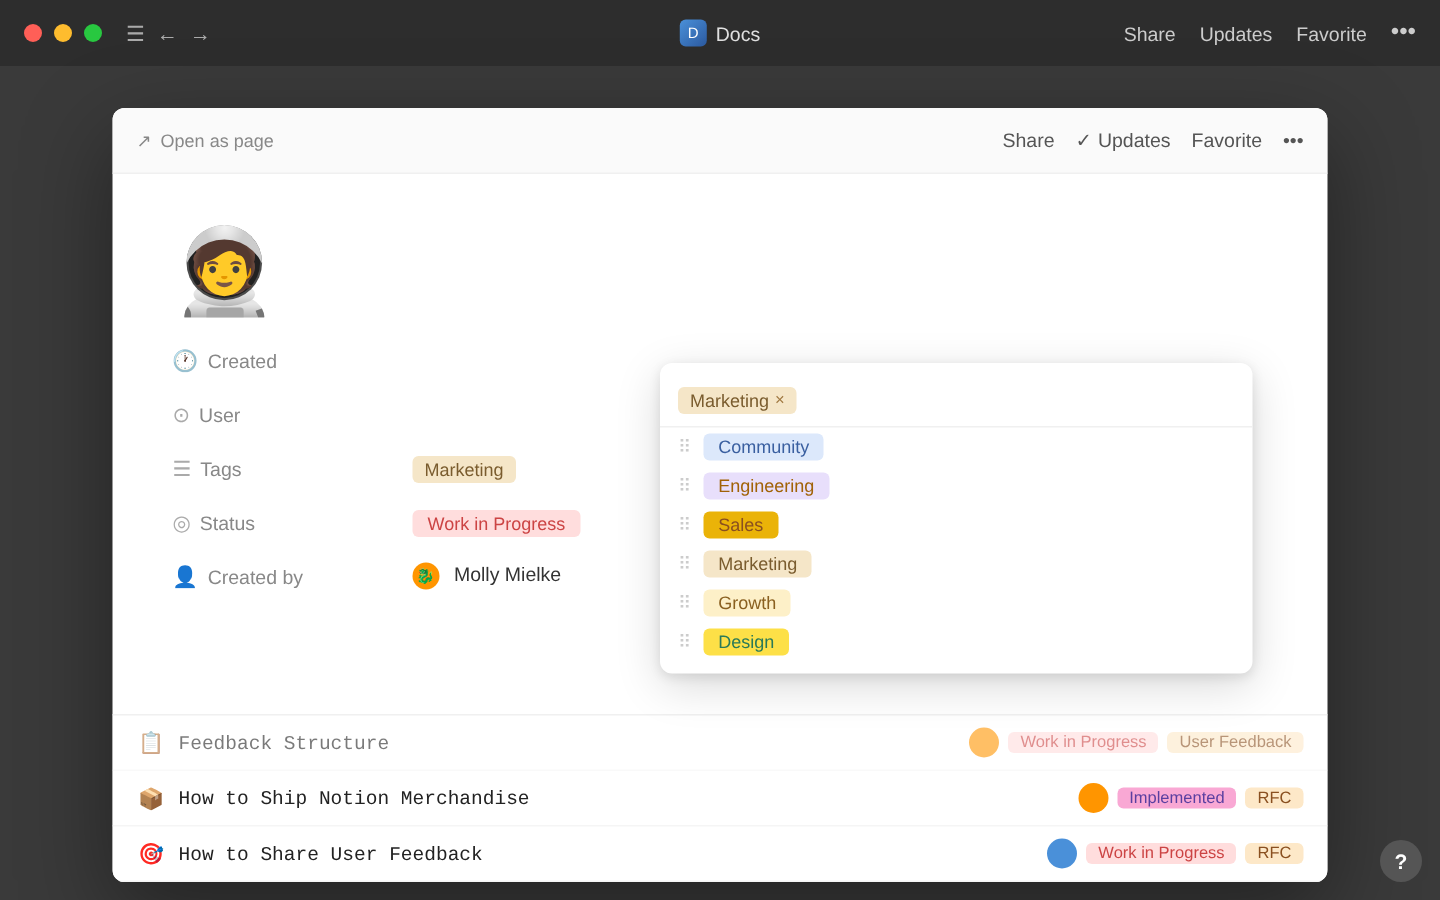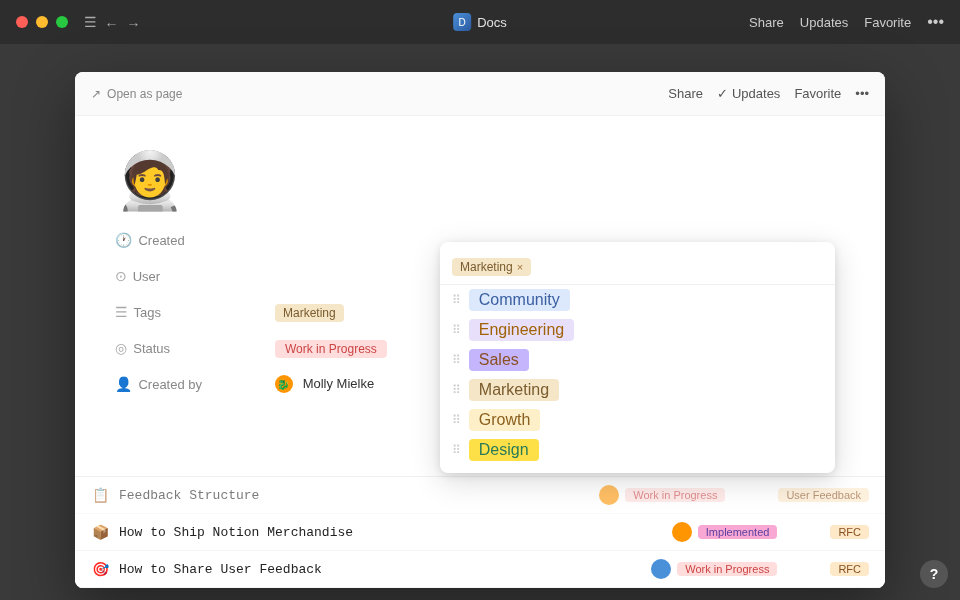--- a/index.html
+++ b/index.html
@@ -266,27 +266,27 @@
       gap: 8px;
     }
     .drag-handle {
       color: #ccc;
       font-size: 12px;
       cursor: grab;
     }
     .option-tag {
       padding: 2px 10px;
       border-radius: 4px;
-      font-size: 16px;
+      font-size: 12px;
       font-weight: 500;
       display: inline-block;
     }
     .tag-community { background: #dce8fb; color: #3a5fa0; }
     .tag-engineering { background: #e8dffb; color: #a16207; }
-    .tag-sales { background: #c4b5fd; color: #8a5020; }
+    .tag-sales { background: #eab308; color: #8a5020; }
     .tag-marketing-opt { background: #f5e6c8; color: #7a5c2e; }
     .tag-growth { background: #fdf0c8; color: #8a6020; }
     .tag-design { background: #fde047; color: #2a7a58; }
 
     
     .bottom-rows {
       position: absolute;
       bottom: 0;
       left: 0;
       right: 0;
@@ -319,21 +319,21 @@
       gap: 6px;
       margin-left: auto;
     }
     .tag-small {
       padding: 1px 8px;
       border-radius: 4px;
       font-size: 11px;
       font-weight: 500;
     }
     .tag-implemented { background: #f9a8d4; color: #5a3fa0; }
-    .tag-rfc { background: #fde8c8; color: #8a5020; margin-left: 47px; }
+    .tag-rfc { background: #fde8c8; color: #8a5020; }
     .tag-wip-small { background: #fdd; color: #c44; }
     .avatar-small {
       width: 20px;
       height: 20px;
       border-radius: 50%;
       background: #888;
       display: inline-flex;
       align-items: center;
       justify-content: center;
       font-size: 10px;

